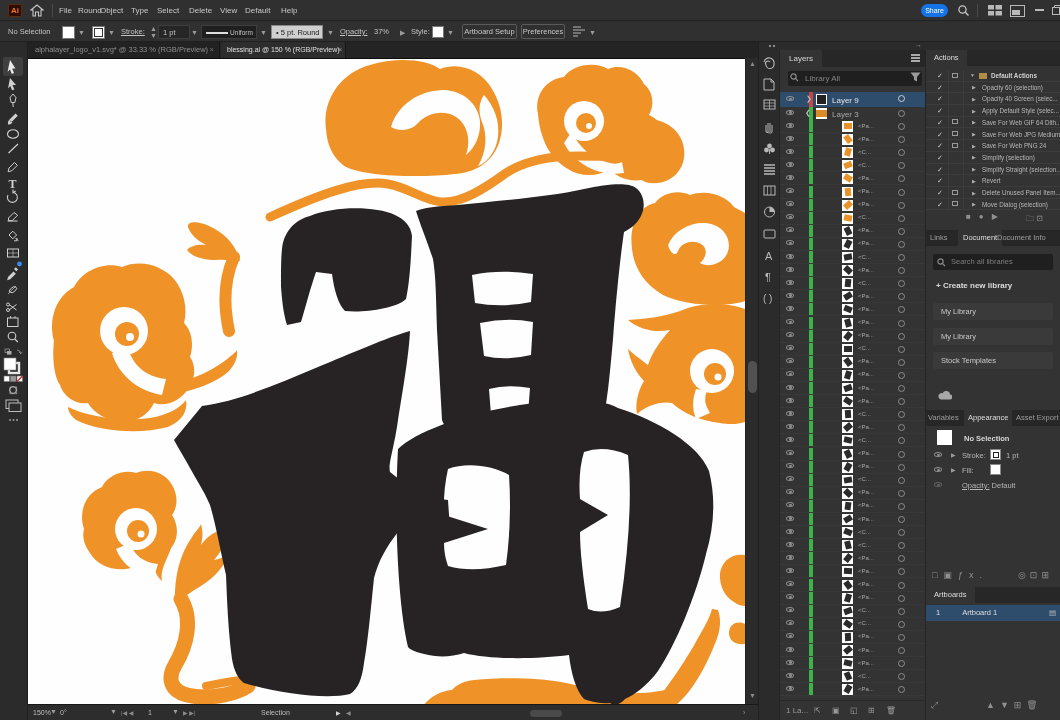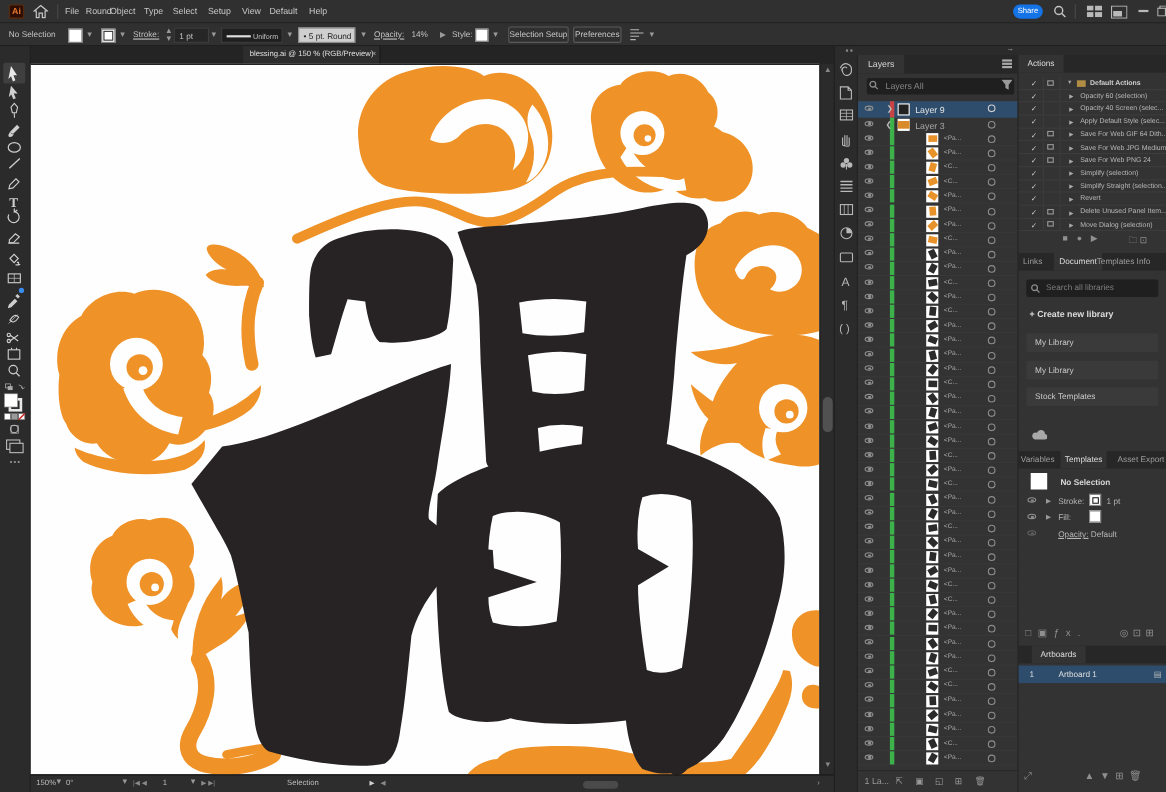--- a/index.html
+++ b/index.html
@@ -59,21 +59,21 @@
   <div id="ailogo" class="abs">Ai</div>
   <svg class="abs" style="left:30px;top:4px" width="14" height="13" viewBox="0 0 14 13">
         <path d="M7 1 L13 6 L11 6 L11 12 L8.5 12 L8.5 8 L5.5 8 L5.5 12 L3 12 L3 6 L1 6 Z" fill="none" stroke="#c8c8c8" stroke-width="1.1"></path>
       </svg>
   <div class="abs" style="left:52px;top:4px;width:1px;height:13px;background:#4a4a4a"></div>
   <div class="menu abs" style="left:59px">File</div>
   <div class="menu abs" style="left:78px">Round</div>
   <div class="menu abs" style="left:100px">Object</div>
   <div class="menu abs" style="left:131px">Type</div>
   <div class="menu abs" style="left:157px">Select</div>
-  <div class="menu abs" style="left:189px">Setup</div>
+  <div class="menu abs" style="left:189px">Delete</div>
   <div class="menu abs" style="left:220px">View</div>
   <div class="menu abs" style="left:245px">Default</div>
   <div class="menu abs" style="left:281px">Help</div>
   <div id="share" class="abs">Share</div>
   <svg class="abs" style="left:957px;top:4px" width="13" height="13" viewBox="0 0 13 13">
         <circle cx="5.5" cy="5.5" r="3.6" fill="none" stroke="#c4c4c4" stroke-width="1.3"></circle>
         <path d="M8.3 8.3 L11.5 11.5" stroke="#c4c4c4" stroke-width="1.4"></path>
       </svg>
   <div class="abs" style="left:977px;top:4px;width:1px;height:13px;background:#4a4a4a"></div>
   <svg class="abs" style="left:988px;top:5px" width="14" height="11" viewBox="0 0 14 11">
@@ -103,34 +103,35 @@
   <div class="cb abs" style="left:121px;text-decoration:underline">Stroke:</div>
   <div class="dd abs" style="left:150px;top:-3px">▲</div>
   <div class="dd abs" style="left:150px;top:4px">▼</div>
   <div class="field abs" style="left:158px;width:32px">1 pt</div>
   <div class="dd abs" style="left:191px">▼</div>
   <div class="field abs" style="left:201px;width:56px;background:#1f1f1f"><span style="display:inline-block;width:22px;height:2px;background:#ddd;vertical-align:middle"></span> <span style="font-size:6.5px">Uniform</span></div>
   <div class="dd abs" style="left:260px">▼</div>
   <div class="field abs" style="left:271px;width:52px;background:#cfcfcf;color:#222;border-color:#888">• 5 pt. Round</div>
   <div class="dd abs" style="left:327px">▼</div>
   <div class="cb abs" style="left:340px;text-decoration:underline">Opacity:</div>
-  <div class="cb abs" style="left:374px">14%</div>
+  <div class="cb abs" style="left:374px">37%</div>
   <div class="dd abs" style="left:400px">▶</div>
   <div class="cb abs" style="left:411px;">Style:</div>
   <div class="swatch abs" style="left:432px;width:12px;height:12px;top:4px"></div>
   <div class="dd abs" style="left:447px">▼</div>
-  <div class="btn abs" style="left:462px;width:55px">Selection Setup</div>
+  <div class="btn abs" style="left:462px;width:55px">Artboard Setup</div>
   <div class="btn abs" style="left:521px;width:44px">Preferences</div>
   <svg class="abs" style="left:572px;top:4px" width="14" height="12" viewBox="0 0 14 12">
         <path d="M1 1 h8 M1 4 h12 M1 7 h8 M1 10 h5" stroke="#b5b5b5"></path>
       </svg>
   <div class="dd abs" style="left:589px">▼</div>
 </div>
 
 <div id="tabbar" class="abs">
+  <div class="tab abs" style="left:0;width:192px;background:#222;color:#8f8f8f;border-right:1px solid #161616"><span style="margin-left:7px">alphalayer_logo_v1.svg* @ 33.33 % (RGB/Preview)</span><span style="position:absolute;right:5px;color:#777">×</span></div>
   <div class="tab abs" style="left:193px;width:125px;background:#2d2d2d;color:#e0e0e0;border-right:1px solid #161616;font-size:7px"><span style="margin-left:6px">blessing.ai @ 150 % (RGB/Preview)</span><span style="position:absolute;right:3px;top:0;color:#aaa">×</span></div>
 </div>
 <div class="abs" style="left:0;top:42px;width:28px;height:16px;background:#2b2b2b">
       <span style="position:absolute;left:9px;top:4px;width:2px;height:2px;background:#8a8a8a;box-shadow:4px 0 #8a8a8a"></span>
     </div>
 
 <div id="lrail" class="abs">
       <svg width="28" height="678" viewBox="0 0 28 678" id="railsvg">
         <rect x="3" y="15" width="20" height="19" fill="#3f3f3f" rx="2"></rect>
         <path d="M10 18 l5.5 8.5 h-3.3 l1.8 4.5 l-2.2 1 l-1.8 -4.6 l-2.4 2.4 Z" fill="#e9e9e9"></path>
@@ -272,21 +273,21 @@
         <text x="6" y="239" font-size="11" fill="#b8b8b8" font-family="Liberation Sans">¶</text>
         <text x="4" y="260" font-size="10" fill="#b8b8b8" font-family="Liberation Sans">( )</text>
       </svg>
     </div>
 
 <div id="layers" class="abs">
   <div id="layhead" class="abs">
         <div id="laytab" class="abs">Layers</div>
   <div class="abs" style="right:6px;top:4px;width:9px;height:1.5px;background:#aaa;box-shadow:0 3px #aaa,0 6px #aaa"></div>
       </div>
-  <div id="laysearch" class="abs">Layers All</div>
+  <div id="laysearch" class="abs">Library All</div>
   <svg class="abs" style="left:10px;top:31px" width="9" height="9" viewBox="0 0 9 9">
         <circle cx="3.5" cy="3.5" r="2.6" fill="none" stroke="#8a8a8a" stroke-width="1.2"></circle>
         <path d="M5.6 5.6 L8 8" stroke="#8a8a8a" stroke-width="1.2"></path>
       </svg>
   <svg class="abs" style="left:130px;top:30px" width="11" height="10" viewBox="0 0 11 10">
         <path d="M0.5 0.5 h10 L7 5 v4.5 l-3 -1.5 V5 Z" fill="#9a9a9a"></path>
       </svg>
   <div id="lrows" class="abs" style="left:0;top:50px;width:146px;height:610px">
         <div class="lrow abs" style="top:0;height:15px;background:#2e4d6d;color:#e2e2e2">
           <span class="eye abs"></span>
@@ -808,37 +809,37 @@
         <span class="abs" style="left:26px;top:2.5px;width:6px;height:5px;border:1px solid #999"></span>
         <span class="abs" style="left:37px;top:0;width:1px;height:100%;background:#3c3c3c"></span>
         <span class="abs" style="left:46px;top:2.5px;color:#aaa;font-size:5px">▶</span>
         <span class="abs" style="left:56px;top:2px">Move Dialog (selection)</span>
       </div>
       <div class="abs icn" style="left:40px;top:170.39999999999998px;font-size:8px;letter-spacing:8px">■●▶</div>
       <div class="abs icn" style="left:100px;top:170.39999999999998px;font-size:8px">🗀 ⊡</div>
       <div class="ptabrow abs" style="top:188px">
         <span class="ptab abs" style="left:4px">Links</span>
         <span class="ptab act abs" style="left:32px;padding:0 5px">Document</span>
-        <span class="ptab abs" style="left:71px">Templates Info</span>
+        <span class="ptab abs" style="left:71px">Document Info</span>
       </div>
       <div class="abs" style="left:7px;top:212px;width:120px;height:16px;background:#1f1f1f;border-radius:2px;color:#7d7d7d;font-size:7.5px;line-height:16px;padding-left:18px">Search all libraries</div>
       <svg class="abs" style="left:11px;top:216px" width="9" height="9" viewBox="0 0 9 9">
         <circle cx="3.5" cy="3.5" r="2.6" fill="none" stroke="#8a8a8a" stroke-width="1.2"></circle>
         <path d="M5.6 5.6 L8 8" stroke="#8a8a8a" stroke-width="1.2"></path>
       </svg>
       <div class="abs" style="left:10px;top:239px;color:#dcdcdc;font-size:8px;font-weight:bold">+ Create new library</div>
       <div class="libbtn abs" style="top:261px">My Library</div>
       <div class="libbtn abs" style="top:286px">My Library</div>
       <div class="libbtn abs" style="top:310px">Stock Templates</div>
       <svg class="abs" style="left:12px;top:349px" width="14" height="9" viewBox="0 0 14 9">
         <path d="M3.5 8.5 a3.2 3.2 0 1 1 1.2-6.2 a3.8 3.8 0 0 1 7.3 1.2 a2.5 2.5 0 0 1-.5 5Z" fill="#a8a8a8"></path>
       </svg>
       <div class="ptabrow abs" style="top:368px">
         <span class="ptab abs" style="left:2px">Variables</span>
-        <span class="ptab act abs" style="left:38px;padding:0 4px">Templates</span>
+        <span class="ptab act abs" style="left:38px;padding:0 4px">Appearance</span>
         <span class="ptab abs" style="left:90px">Asset Export</span>
       </div>
       <div class="abs" style="left:11px;top:388px;width:15px;height:15px;background:#fff"></div>
       <div class="abs" style="left:38px;top:392px;color:#d8d8d8;font-size:7.5px;font-weight:bold">No Selection</div>
       <div class="abs" style="left:8px;top:409px;color:#b5b5b5;font-size:7.5px">
         <span class="eye" style="position:absolute;left:0;top:1px"></span>
         <span style="position:absolute;left:17px;top:0;font-size:6px;color:#999">▶</span>
         <span style="position:absolute;left:28px;width:60px">Stroke:</span>
       </div>
       <div class="abs" style="left:64px;top:407px;width:11px;height:11px;background:#fff;border:1px solid #888">
@@ -851,21 +852,21 @@
         <span style="position:absolute;left:28px">Fill:</span>
       </div>
       <div class="abs" style="left:64px;top:422px;width:11px;height:11px;background:#fff;border:1px solid #888"></div>
       <div class="abs" style="left:8px;top:439px;color:#b5b5b5;font-size:7.5px">
         <span class="eye" style="position:absolute;left:0;top:1px;opacity:.5"></span>
         <span style="position:absolute;left:28px;width:80px"><u>Opacity:</u> Default</span>
       </div>
       <div class="abs icn" style="left:6px;top:528px;font-size:9px;letter-spacing:6px">□▣ƒx.</div>
       <div class="abs icn" style="left:92px;top:528px;font-size:9px;letter-spacing:4px">◎⊡⊞</div>
       <div class="ptabrow abs" style="top:545px">
-        <span class="ptab act abs" style="left:12px;padding:0 8px">Artboards</span>
+        <span class="ptab act abs" style="left:0;padding:0 8px">Artboards</span>
       </div>
       <div class="abs" style="left:0;top:563px;width:135px;height:16px;background:#2e4d6d;color:#dfdfdf;font-size:7.5px;line-height:16px"><span style="margin-left:10px">1</span><span style="margin-left:22px">Artboard 1</span><span style="position:absolute;right:5px;color:#bbb">▤</span></div>
       <div class="abs icn" style="left:5px;top:658px;font-size:9px">⤢</div>
       <div class="abs icn" style="left:60px;top:658px;font-size:9px;letter-spacing:5px">▲▼⊞🗑</div>
     </div>
 <div class="abs" style="left:758px;top:42px;width:302px;height:8px;background:#2b2b2b;border-left:1px solid #202020">
       <span style="position:absolute;left:10px;top:3px;width:2px;height:2px;background:#8a8a8a;box-shadow:4px 0 #8a8a8a"></span>
       <span style="position:absolute;right:138px;top:-1px;color:#999;font-size:7px">→</span>
     </div>
 

